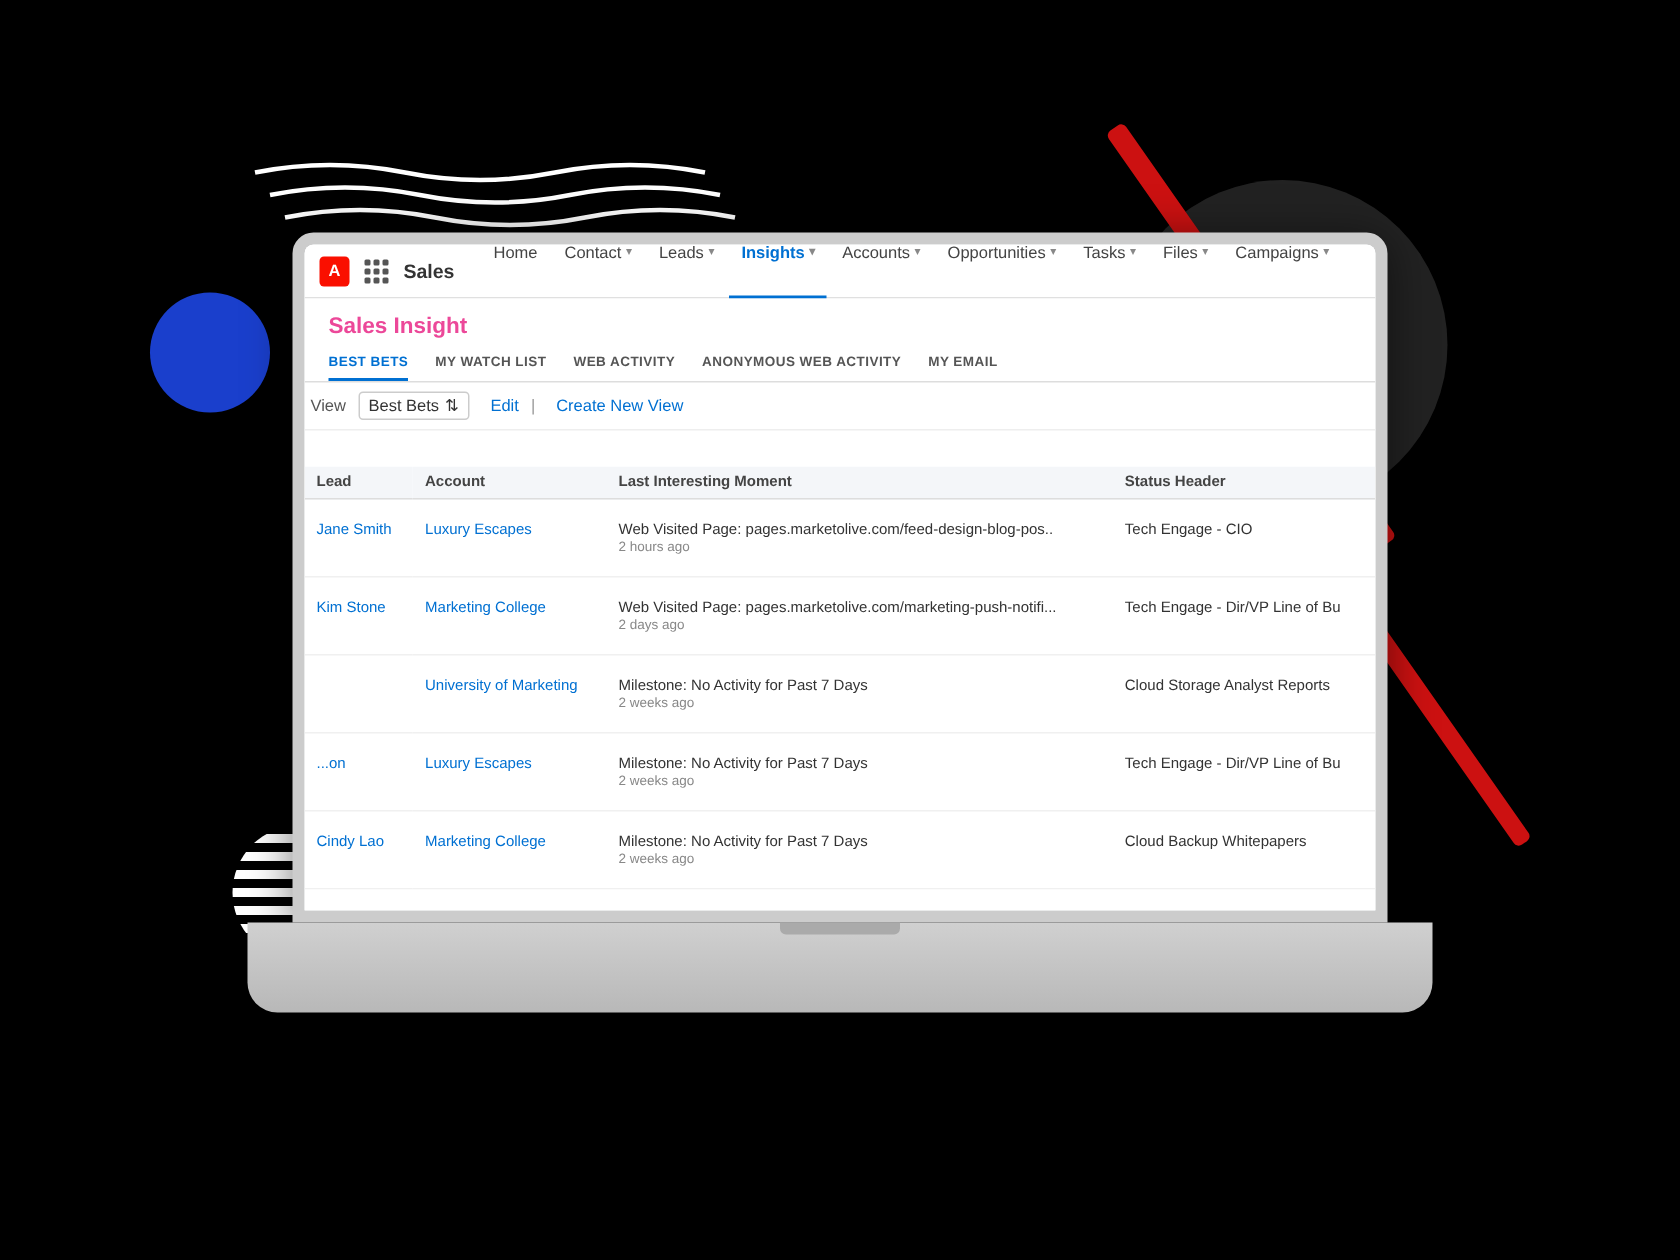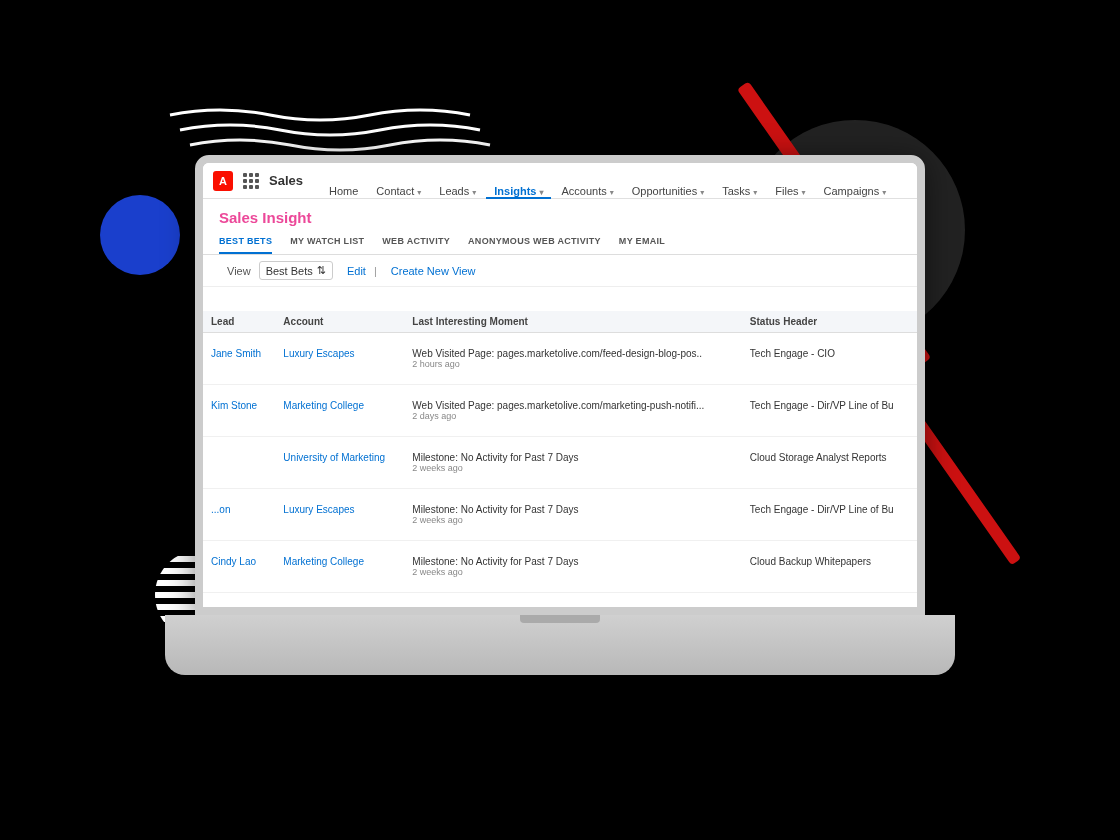--- a/index.html
+++ b/index.html
@@ -196,21 +196,21 @@
       display: flex;
       align-items: center;
       gap: 2px;
       flex: 1;
     }
 
     .nav-item {
       padding: 0 8px;
       height: 36px;
       display: flex;
-      align-items: flex-end;
+      align-items: flex-start;
       font-size: 11px;
       color: #444;
       cursor: pointer;
       white-space: nowrap;
       gap: 3px;
       border-bottom: 2px solid transparent;
     }
 
     .nav-item.active {
       color: #0070d2;
@@ -258,21 +258,21 @@
 
     .tab-item.active {
       color: #0070d2;
       border-bottom: 2px solid #0070d2;
     }
 
     
     .view-bar {
       display: flex;
       align-items: center;
-      padding: 6px 24px;
+      padding: 6px 4px;
       gap: 8px;
       border-bottom: 1px solid #eee;
     }
 
     .view-label {
       font-size: 11px;
       color: #555;
     }
 
     .view-select {

